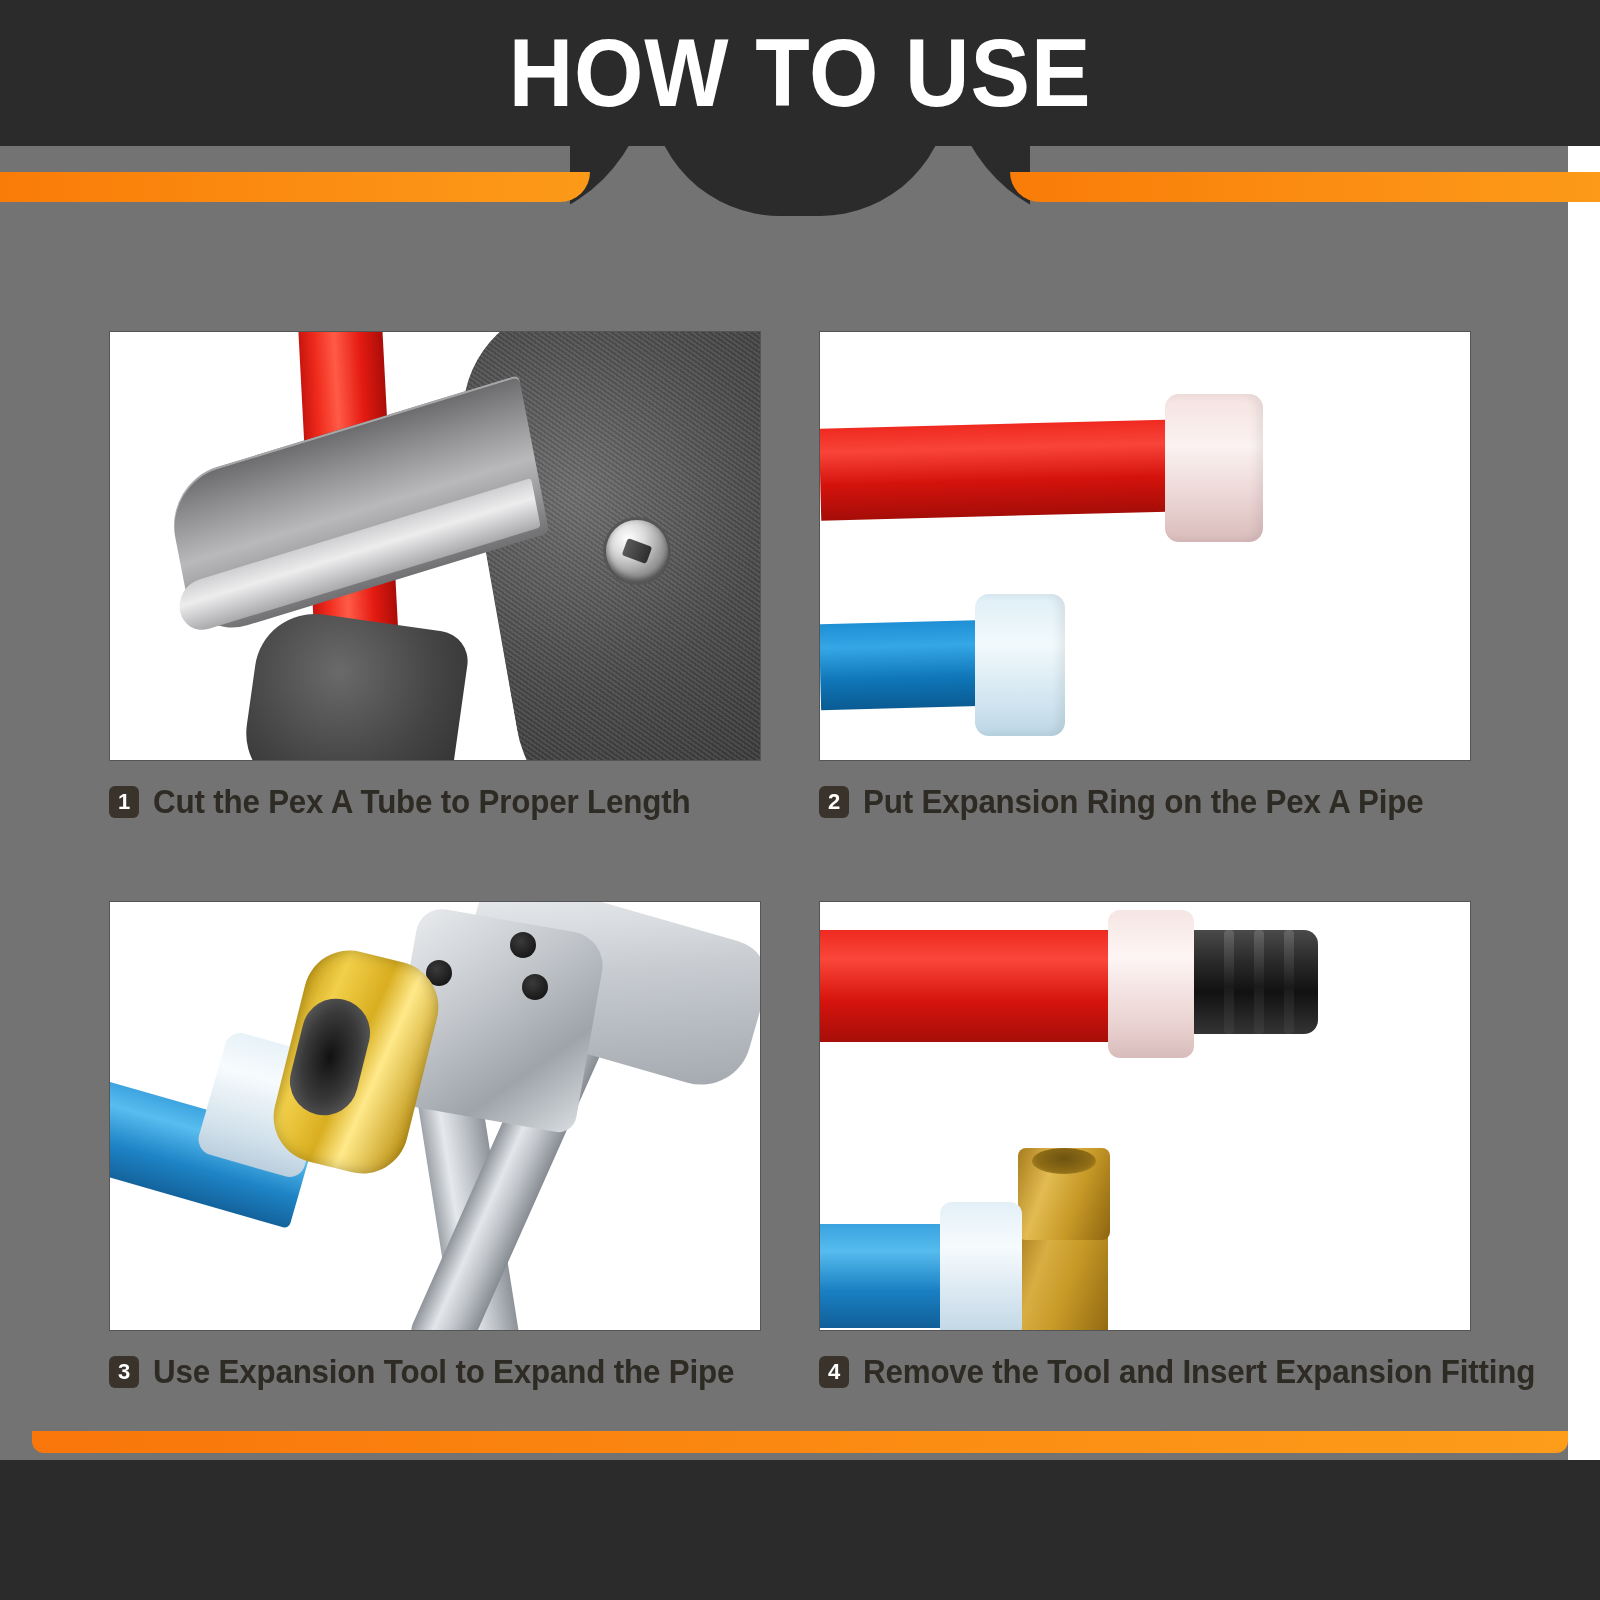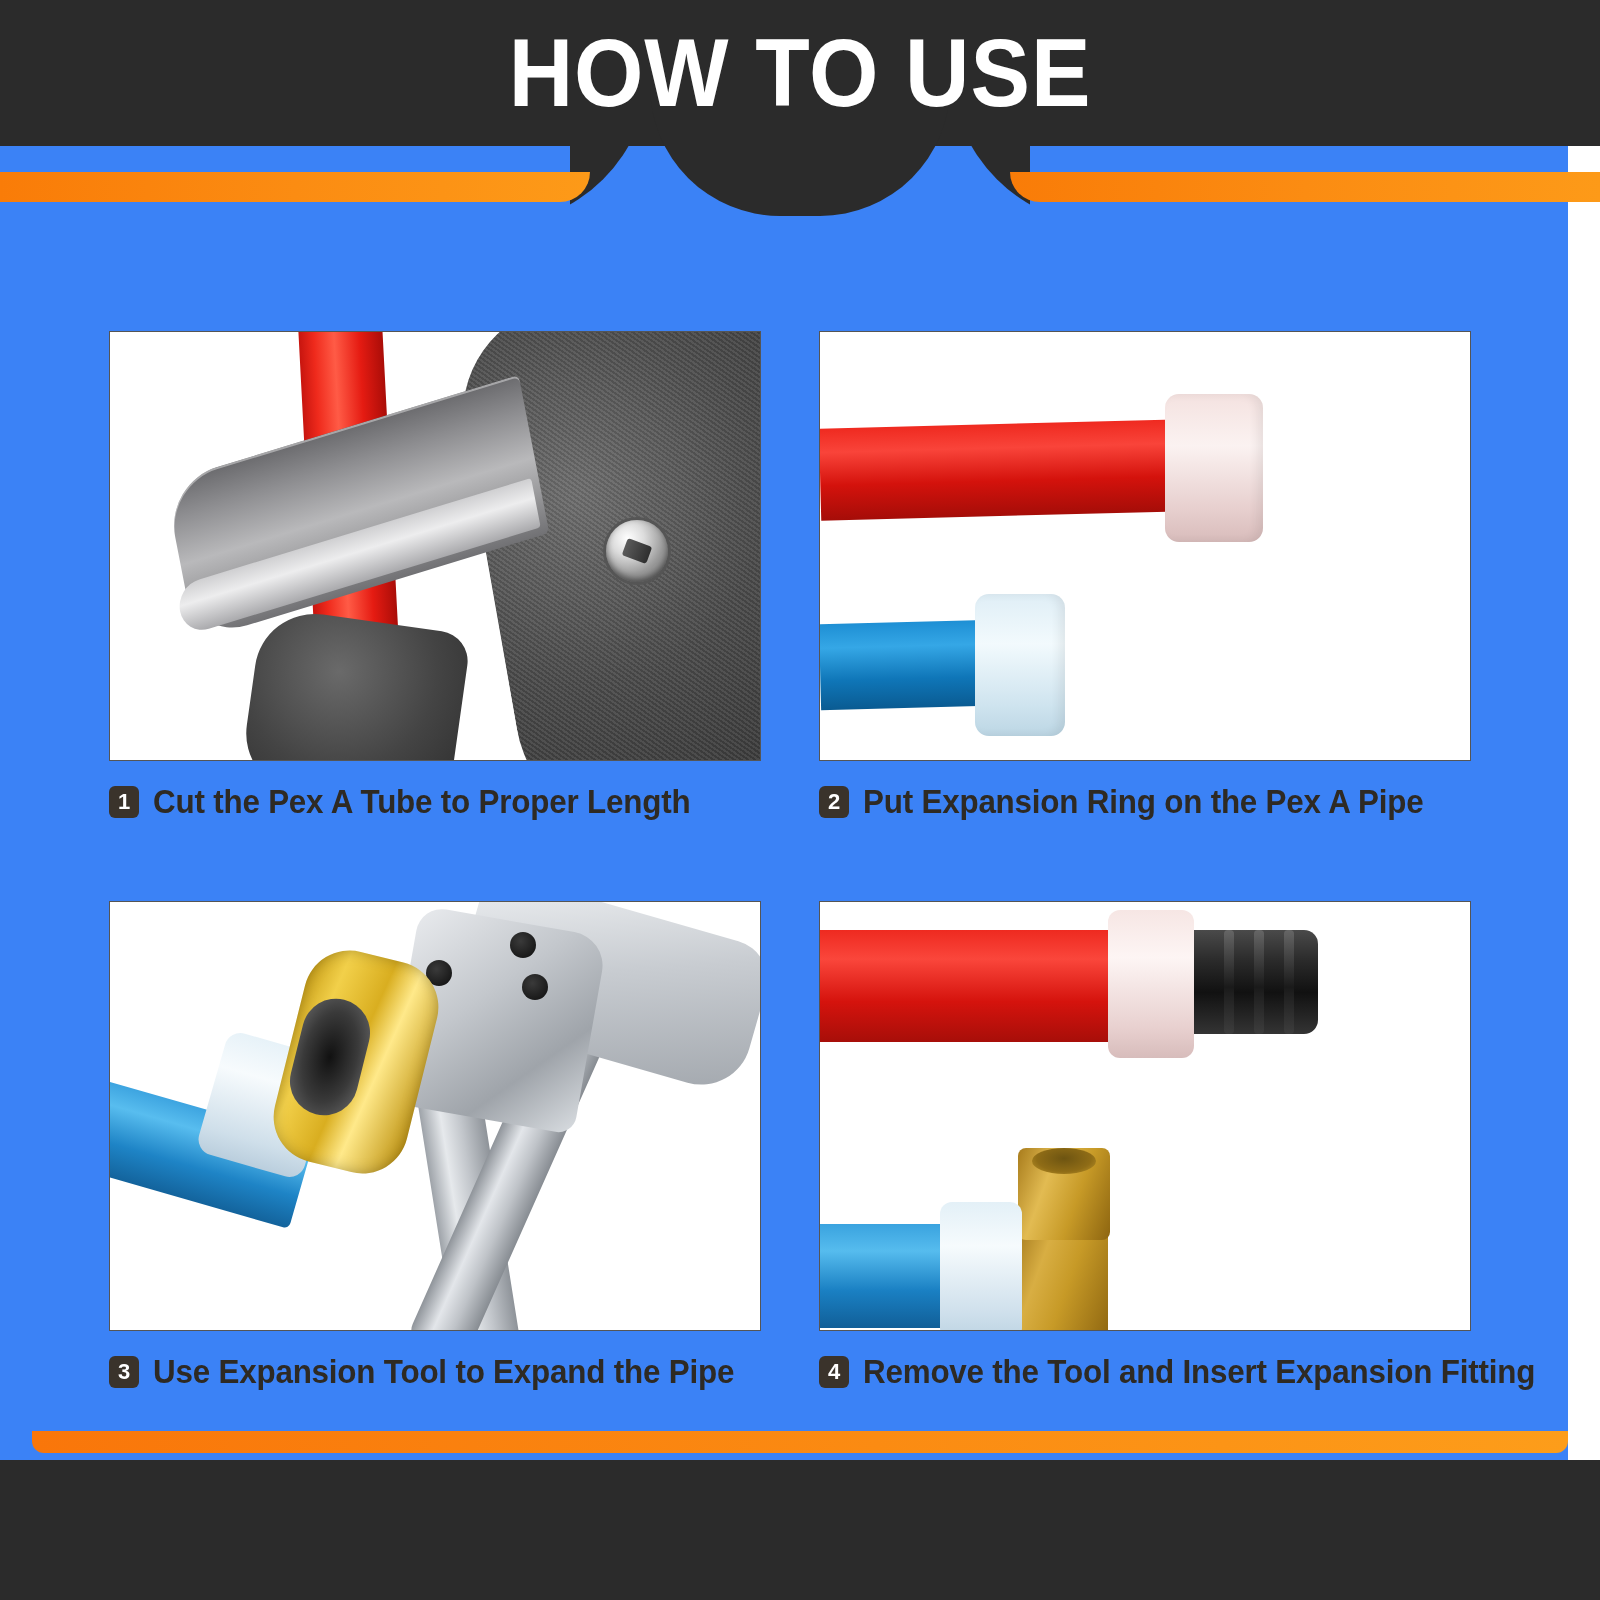--- a/index.html
+++ b/index.html
@@ -2,21 +2,21 @@
 <html><head>
 <meta charset="utf-8">
 <style>
   * { margin:0; padding:0; box-sizing:border-box; }
   html, body {
     width:1600px; height:1600px;
     background:#ffffff;
     font-family:"Liberation Sans", sans-serif;
     overflow:hidden;
   }
-  #page { position:relative; width:1568px; height:1600px; background:#3b82f6; }
+  #page { position:relative; width:1568px; height:1600px; background:#737373; }
 
   
   .header-wrap { position:absolute; left:0; top:0; width:1600px; height:210px; }
   .header-bar {
     position:absolute; left:0; top:0; width:1600px; height:146px;
     background:#2b2b2b;
   }
   .header-bulge {
     position:absolute; left:50%; top:86px; transform:translateX(-50%);
     width:300px; height:130px; background:#2b2b2b;

